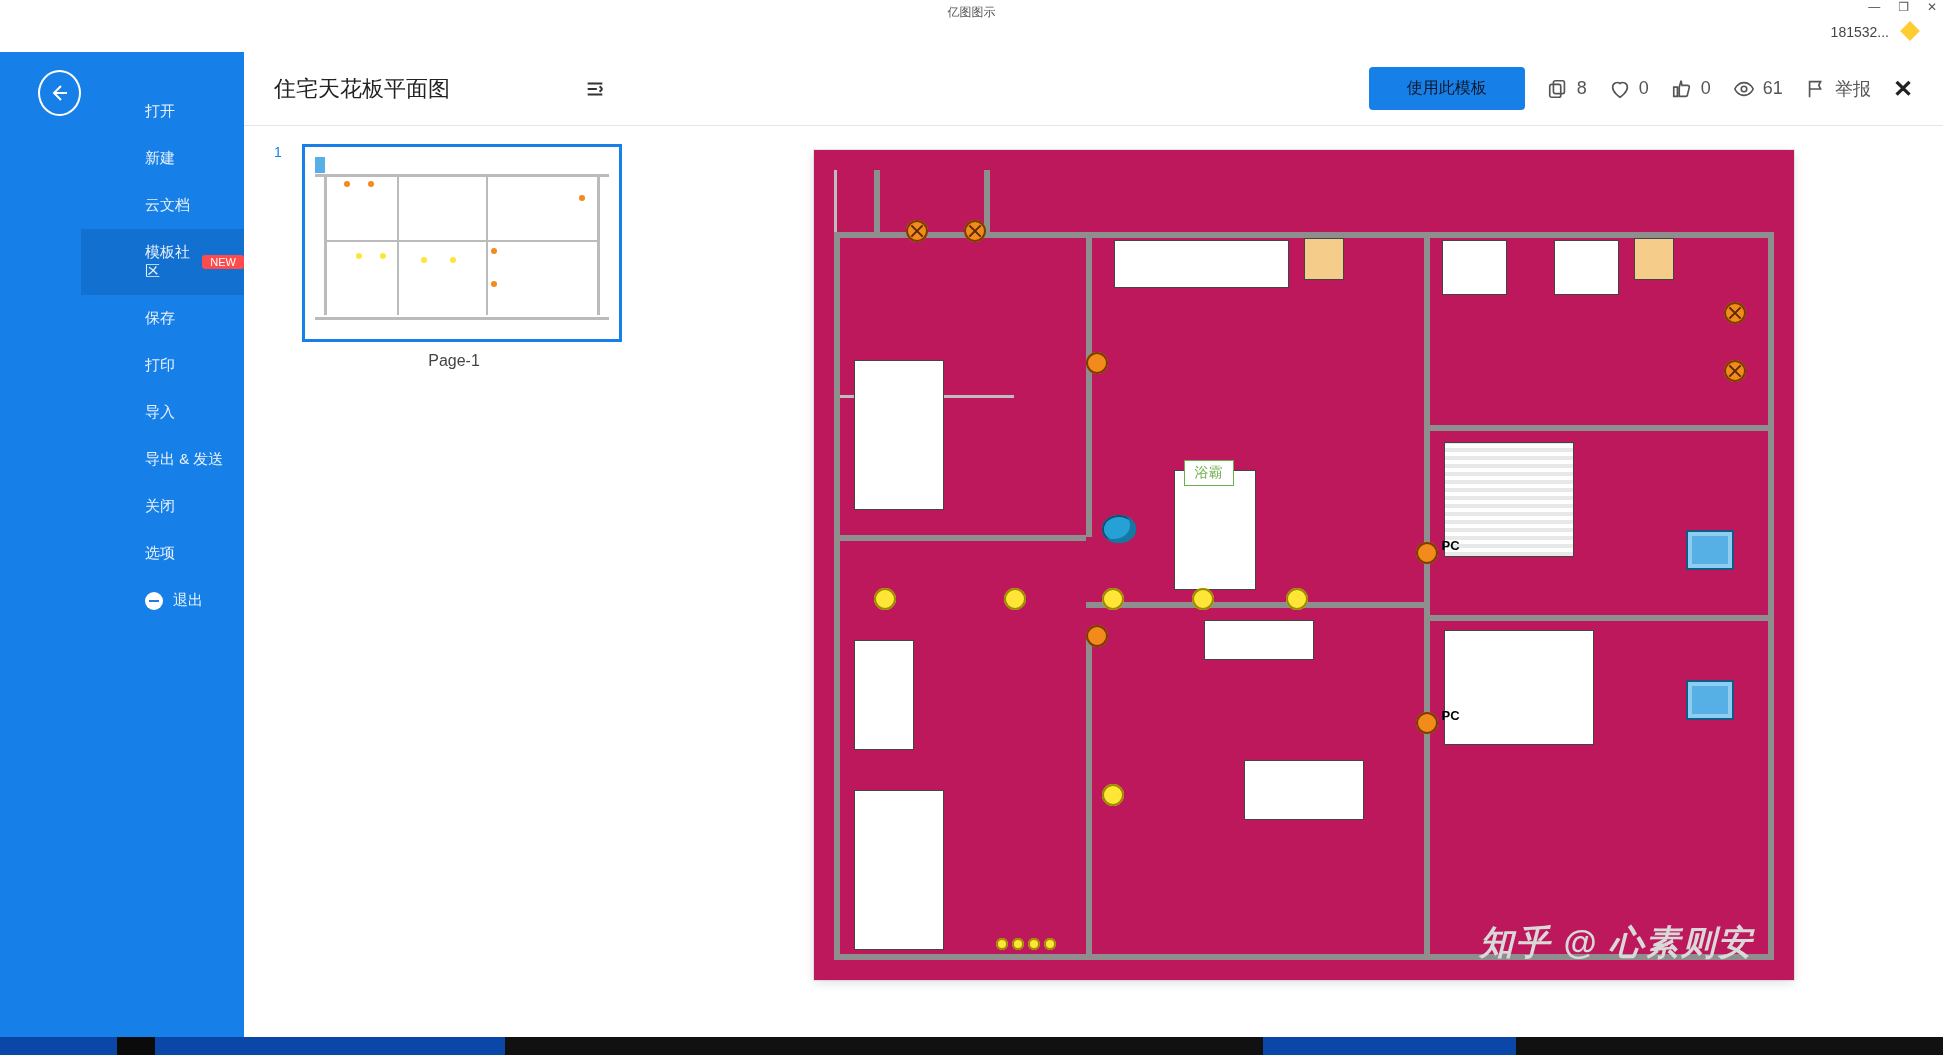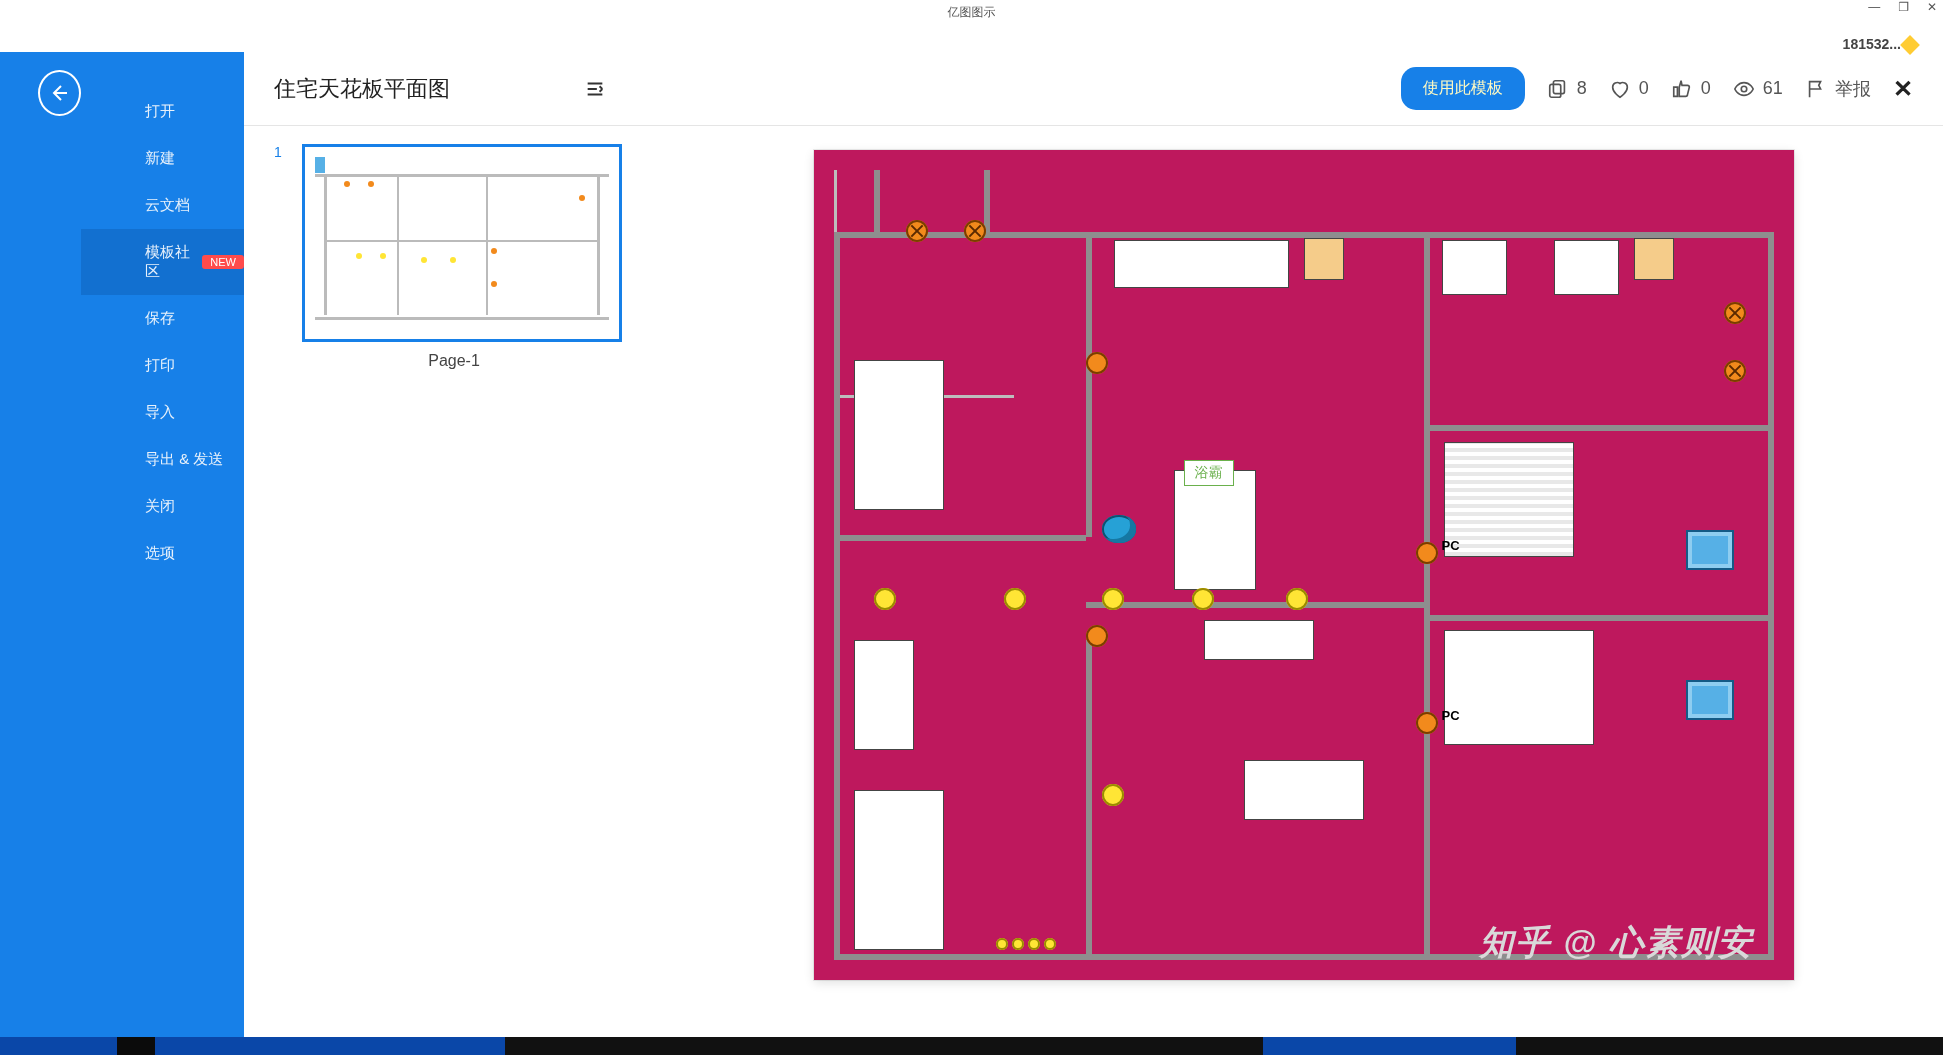--- a/index.html
+++ b/index.html
@@ -2,21 +2,21 @@
 <html><head>
 <meta charset="utf-8">
 <style>
   * { box-sizing: border-box; margin: 0; padding: 0; }
   body { font-family: "Microsoft YaHei", "Segoe UI", Arial, sans-serif; background: #fff; overflow: hidden; width: 1943px; height: 1055px; }
 
   .titlebar { height: 24px; display: flex; align-items: center; justify-content: center; position: relative; background: #fff; font-size: 12px; color: #555; }
   .win-controls { position: absolute; right: 6px; top: 0; display: flex; gap: 18px; font-size: 12px; color: #555; }
   .win-controls span { cursor: pointer; }
 
-  .userbar { height: 28px; display:flex; align-items:flex-end; justify-content:flex-end; padding-right: 26px; font-size:14px; color:#444; gap:2px;font-weight:bold;}
+  .userbar { height: 28px; display:flex; align-items:flex-start; justify-content:flex-end; padding-right: 26px; font-size:14px; color:#444; gap:14px;}
   .pill { width:14px;height:14px;background:#ffcc33; transform:rotate(45deg); display:inline-block;}
 
   .app { display: flex; height: calc(1055px - 24px - 28px - 18px); }
 
   
   .sidebar { width: 244px; background: #1780e8; color: #fff; padding-top: 18px; display:flex; flex-direction:row;}
   .back-btn { width:46px; height:46px; border:2px solid #fff; border-radius:50%; margin-left:38px; display:flex; align-items:center; justify-content:center; cursor:pointer;}
   .back-btn svg { fill:none; stroke:#fff; stroke-width:2;}
   .side-items { margin-top:18px;}
   .side-item { padding: 14px 0 14px 64px; font-size: 15px; color:#e8f1fb; cursor:pointer; display:flex; align-items:center; gap:10px;}
@@ -24,21 +24,21 @@
   .badge { background:#ff4b4b; font-size:11px; padding:1px 8px; border-radius:3px; color:#fff;}
   .exit-icon { width:18px;height:18px;border-radius:50%; background:#fff; position:relative; display:inline-flex; align-items:center; justify-content:center;}
   .exit-icon::after{content:""; width:10px;height:2px;background:#1780e8;}
 
   
   .main { flex:1; display:flex; flex-direction:column;}
   .toolbar { height: 74px; border-bottom: 1px solid #e5e5e5; display:flex; align-items:center; padding: 0 30px; gap: 22px;}
   .doc-title { font-size: 22px; color:#222; margin-right: 110px; font-weight:500;}
   .tb-ico { width:26px;height:26px; display:flex;align-items:center;justify-content:center; cursor:pointer; color:#333;}
   .spacer { flex:1;}
-  .use-btn { background:#1780e8; color:#fef9c3; border:none; padding: 11px 22px; font-size:16px; border-radius:15px; cursor:pointer;}
+  .use-btn { background:#1780e8; color:#0f172a; border:none; padding: 11px 38px; font-size:16px; border-radius:4px; cursor:pointer;}
   .stat { display:flex; align-items:center; gap:8px; font-size:18px; color:#555; cursor:pointer;}
   .stat svg { stroke:#555; fill:none; stroke-width:1.8;}
   .close-x { font-size:24px; font-weight:700; cursor:pointer; color:#222;}
 
   .workspace { flex:1; display:flex; background:#fff;}
 
   .thumb-col { width: 420px; padding: 18px 30px; }
   .thumb-wrap { position:relative;}
   .page-num { position:absolute; left: 0; top:0; font-size:14px; color:#1780e8;}
   .thumb { width: 320px; height: 198px; border:3px solid #1780e8; margin-left:28px; background:#fff; position:relative;}
@@ -133,20 +133,24 @@
         </div>
       <div class="side-item">
           <span>导出 &amp; 发送</span>
         </div>
       <div class="side-item">
           <span>关闭</span>
         </div>
       <div class="side-item">
           <span>选项</span>
         </div>
+      <div class="side-item">
+        <span class="exit-icon"></span>
+        <span>退出</span>
+      </div>
     </div>
   </div>
 
   <div class="main">
     <div class="toolbar">
       <span class="doc-title">住宅天花板平面图</span>
       <span class="tb-ico">
         <svg width="22" height="22" viewBox="0 0 24 24" fill="none" stroke="#333" stroke-width="2">
             <path d="M4 6h16M4 12h10M4 18h16"></path>
             <path d="M20 12l-3-3m3 3l-3 3"></path>

